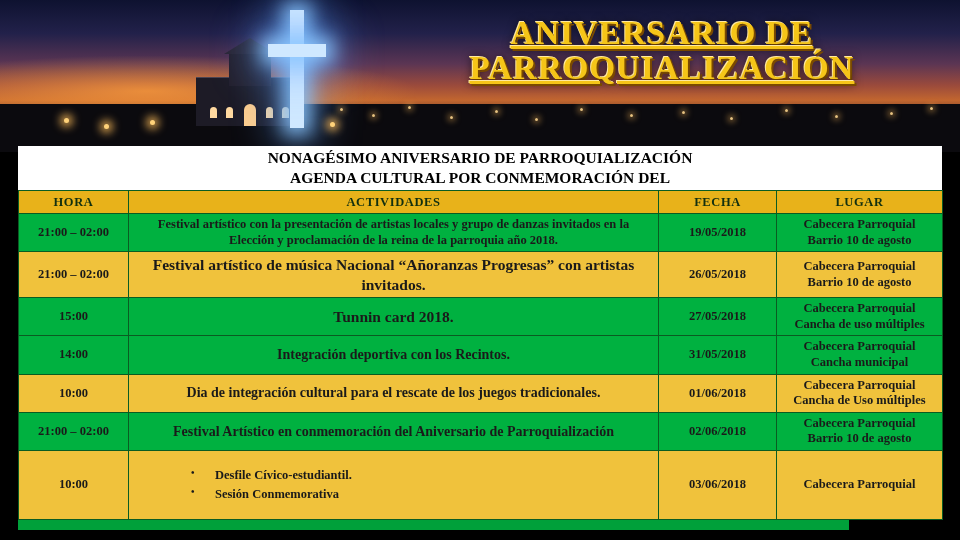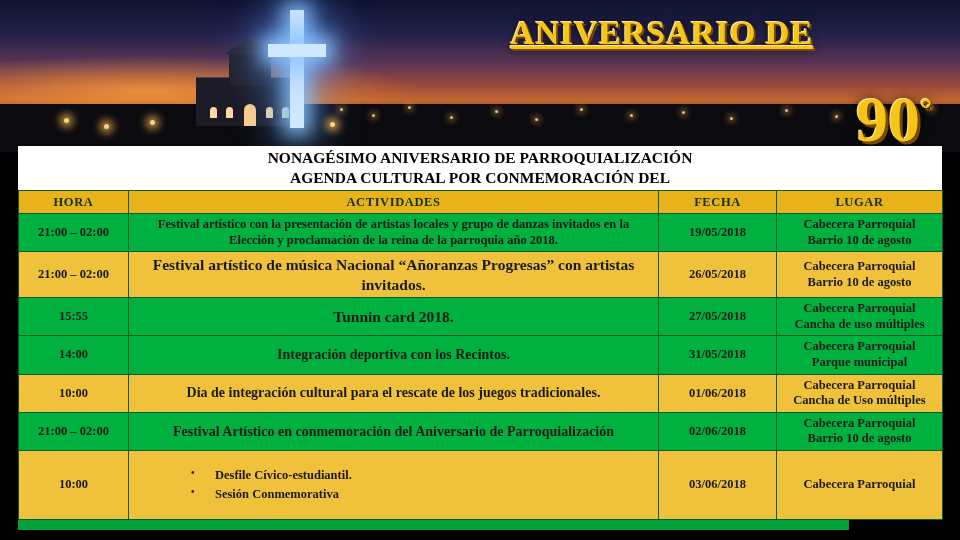--- a/index.html
+++ b/index.html
@@ -294,23 +294,21 @@
       <i style="left:352px; top:9px;"></i>
         <i style="left:400px;top:15px;"></i>
       <i style="left:455px; top:7px;"></i>
         <i style="left:505px;top:13px;"></i>
       <i style="left:560px; top:10px;"></i>
         <i style="left:600px;top:5px;"></i>
     </div>
 
     <div class="hero-title">
       <span class="l1">ANIVERSARIO DE</span>
-    </div>
-    <div class="hero-number">
-      <span>90</span><sup>°</sup>
+      <span class="l2">PARROQUIALIZACIÓN</span>
     </div>
   </div>
 
   <div class="caption-band">
     <span>NONAGÉSIMO ANIVERSARIO DE PARROQUIALIZACIÓN</span>
     <span>AGENDA CULTURAL POR CONMEMORACIÓN DEL</span>
   </div>
 
   <div class="table-wrap">
     <table class="agenda">
@@ -341,35 +339,35 @@
         <tr class="row-gold">
           <td class="hora">21:00 – 02:00</td>
           <td class="act big">Festival artístico de música Nacional “Añoranzas Progresas” con artistas invitados.</td>
           <td class="fecha">26/05/2018</td>
           <td class="lugar">
             <div>Cabecera Parroquial</div>
             <div>Barrio 10 de agosto</div>
           </td>
         </tr>
         <tr class="row-green">
-          <td class="hora">15:55</td>
+          <td class="hora">15:00</td>
           <td class="act big">Tunnin card 2018.</td>
           <td class="fecha">27/05/2018</td>
           <td class="lugar">
             <div>Cabecera Parroquial</div>
             <div>Cancha de uso múltiples</div>
           </td>
         </tr>
         <tr class="row-green">
           <td class="hora">14:00</td>
           <td class="act">Integración deportiva con los Recintos.</td>
           <td class="fecha">31/05/2018</td>
           <td class="lugar">
             <div>Cabecera Parroquial</div>
-            <div>Parque municipal</div>
+            <div>Cancha municipal</div>
           </td>
         </tr>
         <tr class="row-gold">
           <td class="hora">10:00</td>
           <td class="act">Dia de integración cultural para el rescate de los juegos tradicionales.</td>
           <td class="fecha">01/06/2018</td>
           <td class="lugar">
             <div>Cabecera Parroquial</div>
             <div>Cancha de Uso múltiples</div>
           </td>

